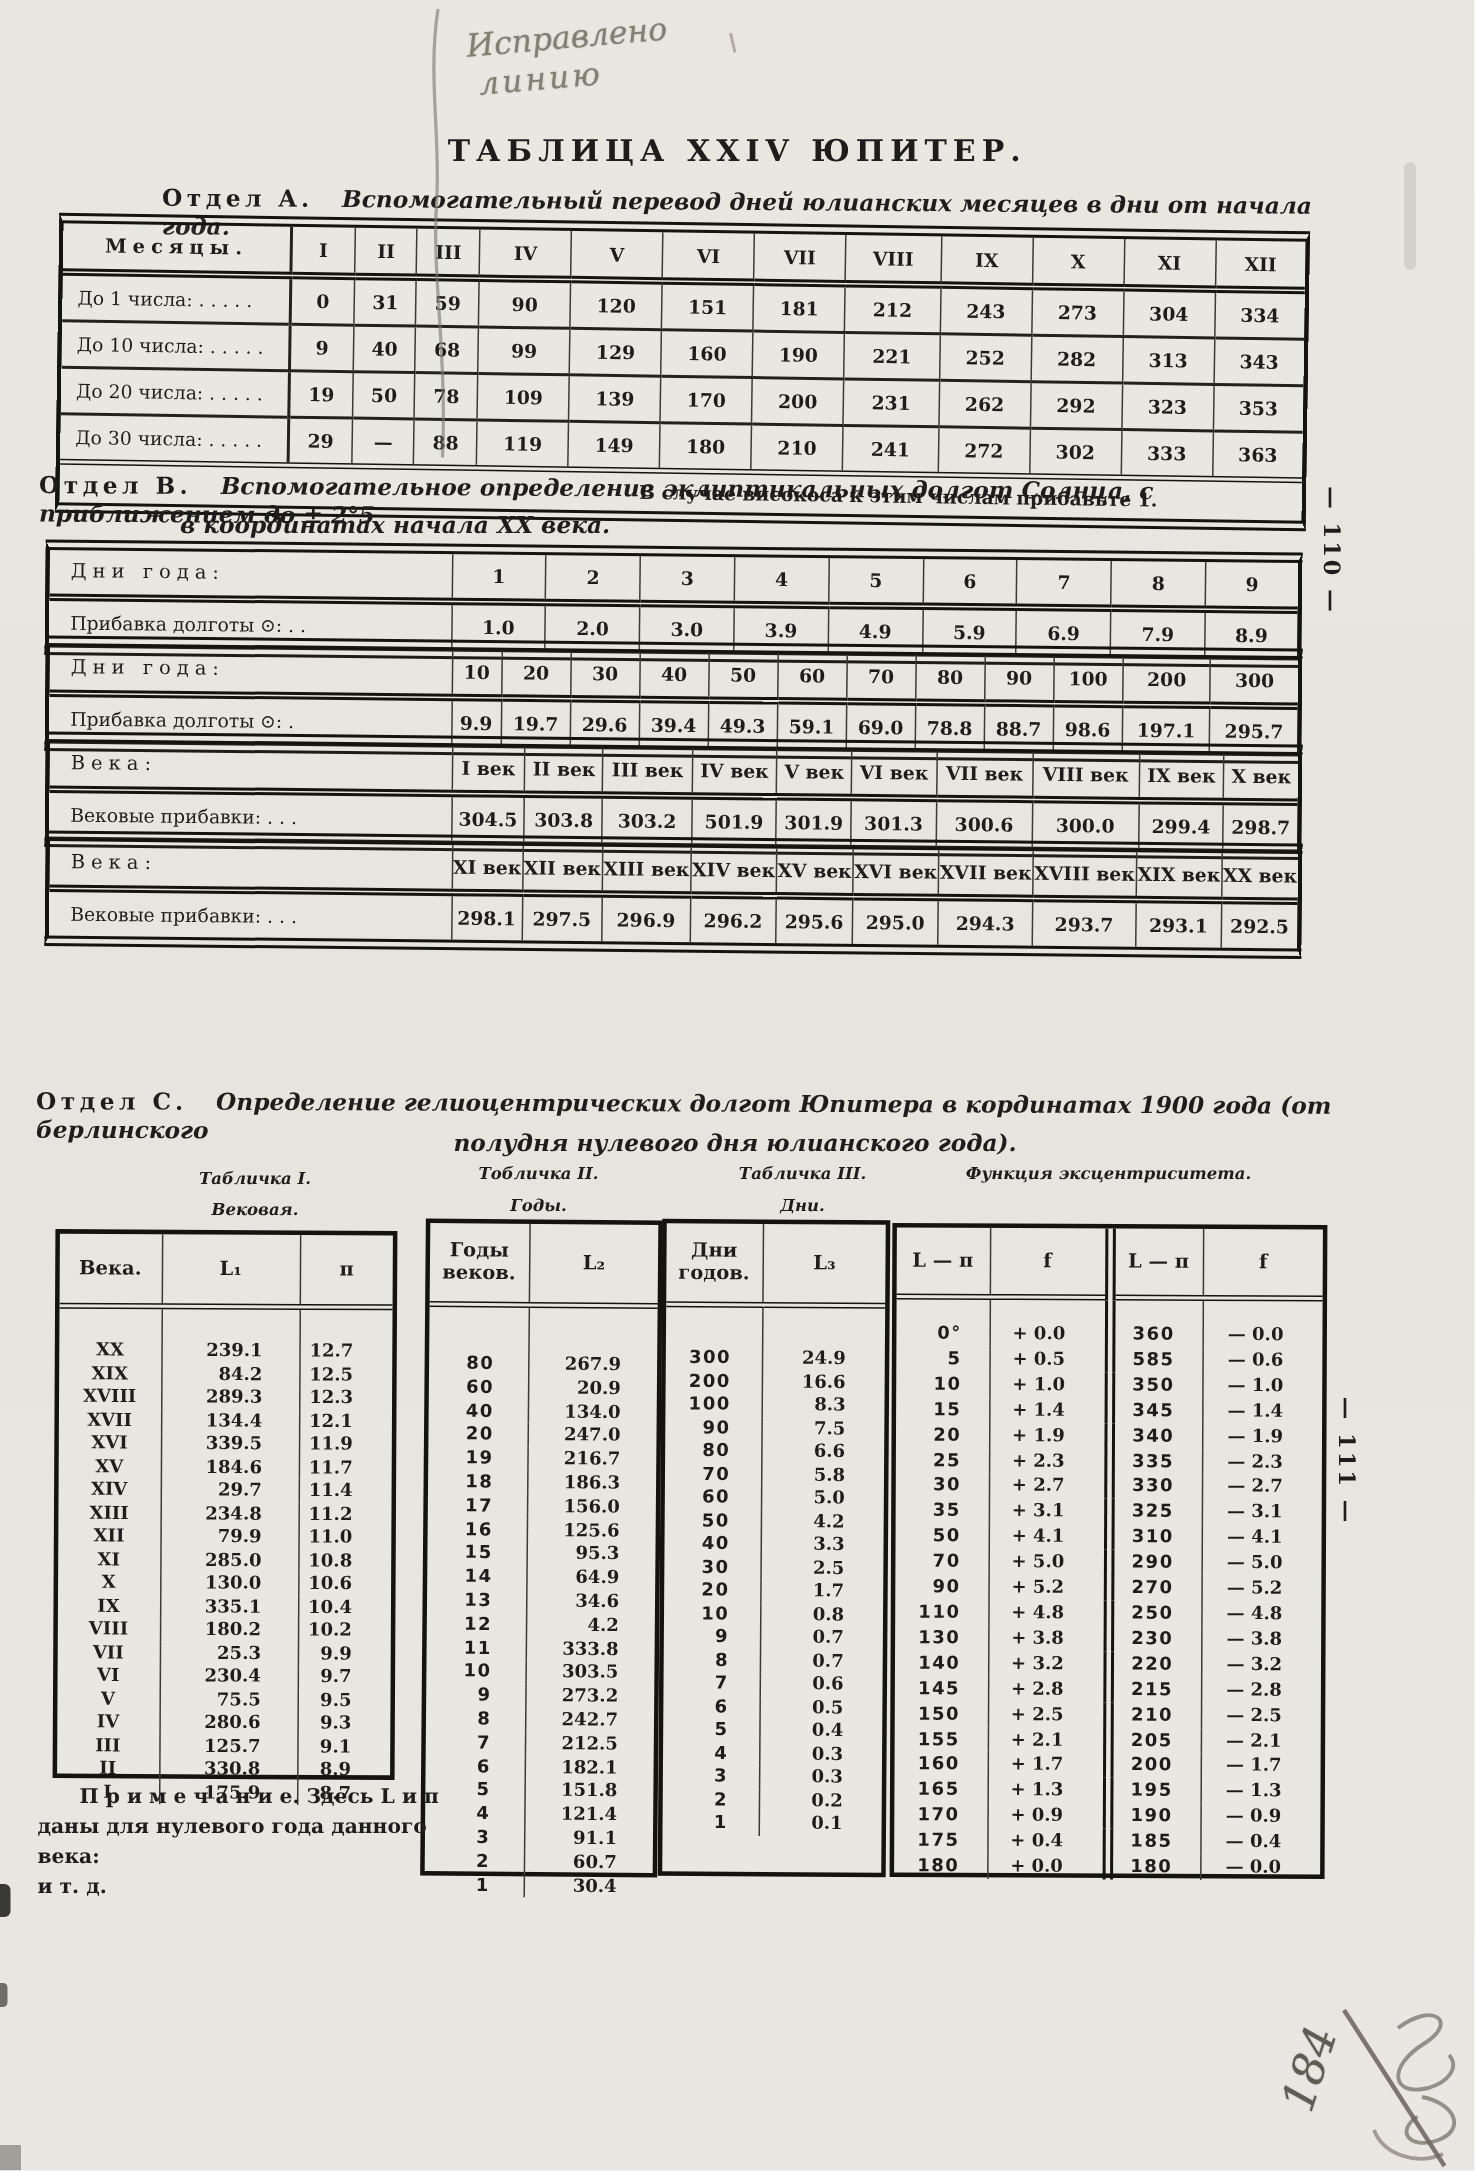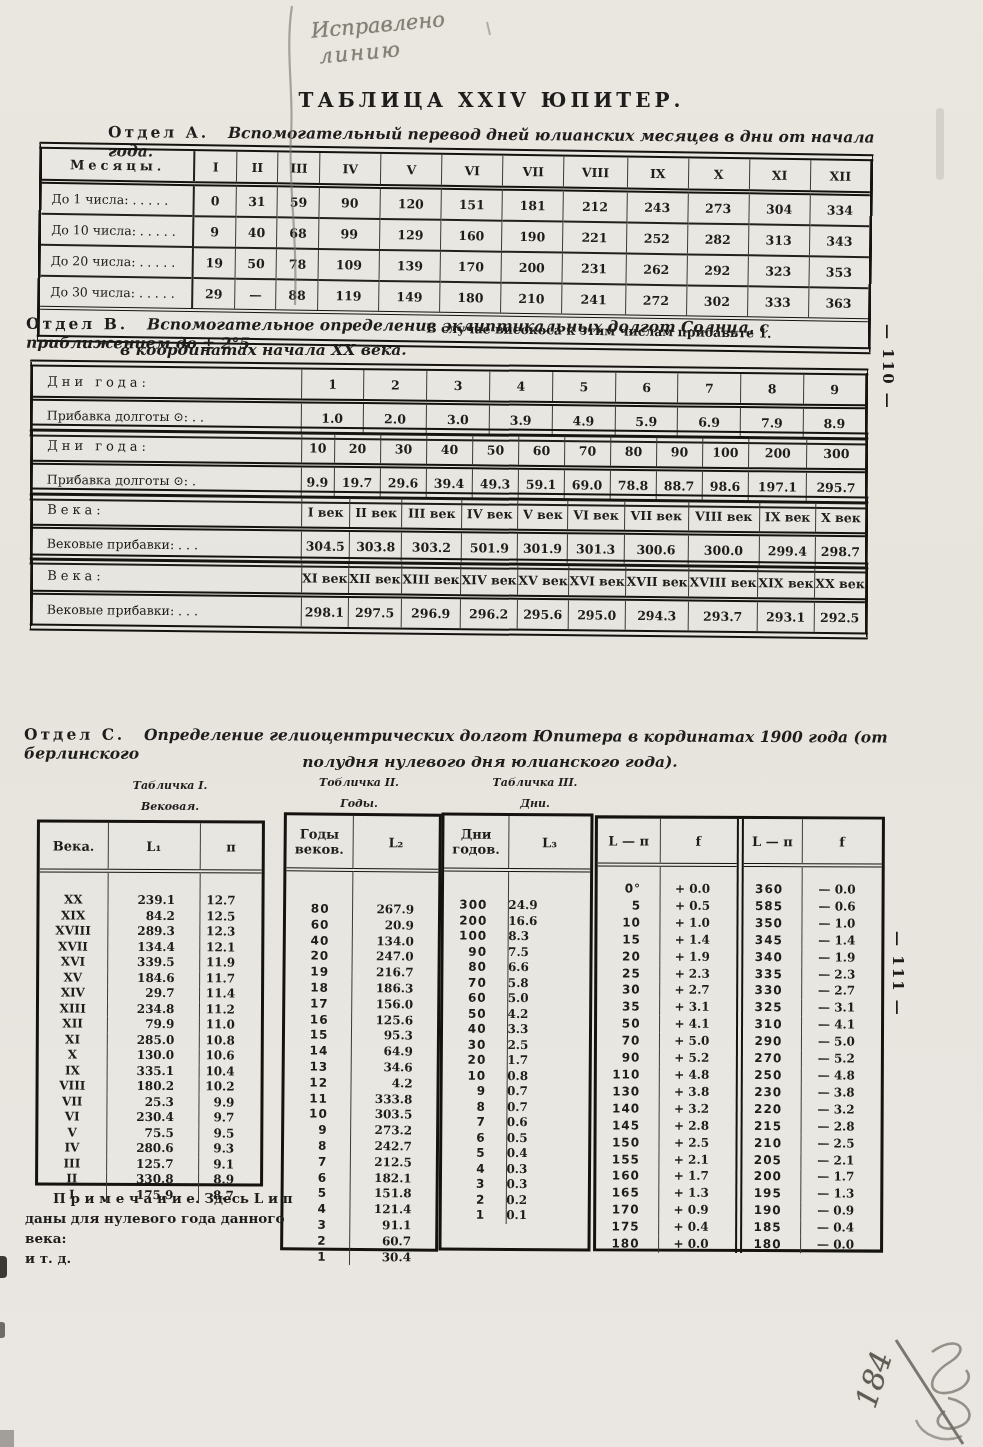--- a/index.html
+++ b/index.html
@@ -60,21 +60,21 @@
   .fr-c2 td{border-left:1px solid #3a3a36;line-height:15.8px;}
   .fr-c2 td:first-child{border-left:none;text-align:right;padding-right:22px;font-family:"DejaVu Sans",sans-serif;font-size:12px;letter-spacing:1px;}
   .fr-c2 td:nth-child(2){text-align:right;padding-right:24px;}
   .fr-c2 tbody tr:first-child td{padding-top:30px;}
   .fr-c3{left:440px;top:813px;width:146px;height:432px;transform:rotate(0.4deg);}
   .fr-c3 col:nth-child(1){width:64px;}
   .fr-c3 thead th{height:52px;border-left:1px solid #3a3a36;}
   .fr-c3 thead th:first-child{border-left:none;}
   .fr-c3 td{border-left:1px solid #3a3a36;}
   .fr-c3 td:first-child{border-left:none;text-align:right;padding-right:20px;font-family:"DejaVu Sans",sans-serif;font-size:12px;letter-spacing:1px;}
-  .fr-c3 td:nth-child(2){text-align:left;padding-right:26px;}
+  .fr-c3 td:nth-child(2){text-align:right;padding-right:26px;}
   .fr-c3 tbody tr:first-child td{padding-top:26px;}
   .fr-c4{left:594px;top:816px;width:284px;height:430px;transform:rotate(0.25deg);}
   .fr-c4 col:nth-child(1){width:62px;} .fr-c4 col:nth-child(2){width:80px;}
   .fr-c4 col:nth-child(3){width:62px;}
   .fr-c4 thead th{height:44px;border-left:1px solid #3a3a36;font-size:13px;}
   .fr-c4 thead th:first-child{border-left:none;}
   .fr-c4 thead th:nth-child(3),.fr-c4 td:nth-child(3){border-left:7px double #15130f;}
   .fr-c4 td{border-left:1px solid #3a3a36;line-height:16.9px;}
   .fr-c4 td:first-child{border-left:none;}
   .fr-c4 td:nth-child(1),.fr-c4 td:nth-child(3){text-align:right;padding-right:18px;font-family:"DejaVu Sans",sans-serif;font-size:12px;letter-spacing:1px;}
@@ -416,20 +416,21 @@
 </div>
 <div class="abs subtbl-title" style="left:280px;top:772px;width:158px;">
   <div>Тобличка II.</div>
   <div>Годы.</div>
 </div>
 <div class="abs subtbl-title" style="left:459px;top:772px;width:152px;">
   <div>Табличка III.</div>
   <div>Дни.</div>
 </div>
 <div class="abs subtbl-title" style="left:598px;top:772px;width:282px;">
+  <div>Функция эксцентриситета.</div>
 </div>
 
 <div class="abs tframe ctbl fr-c1">
   <table>
     <colgroup>
         <col>
         <col>
         <col>
       </colgroup>
     <thead>

